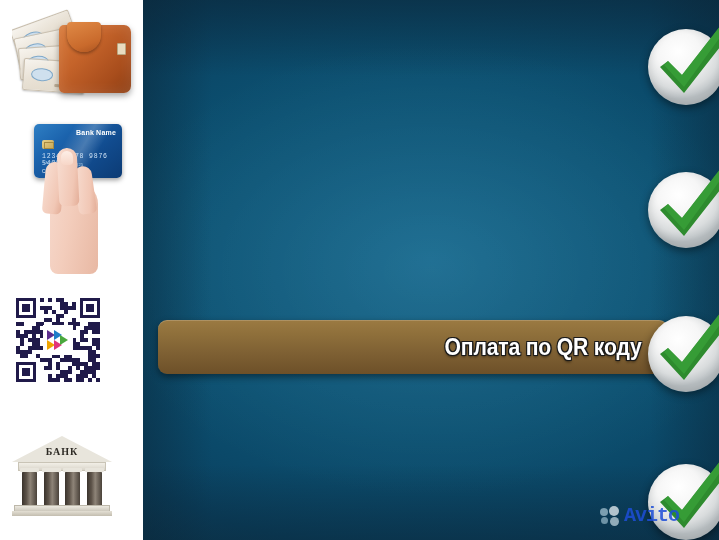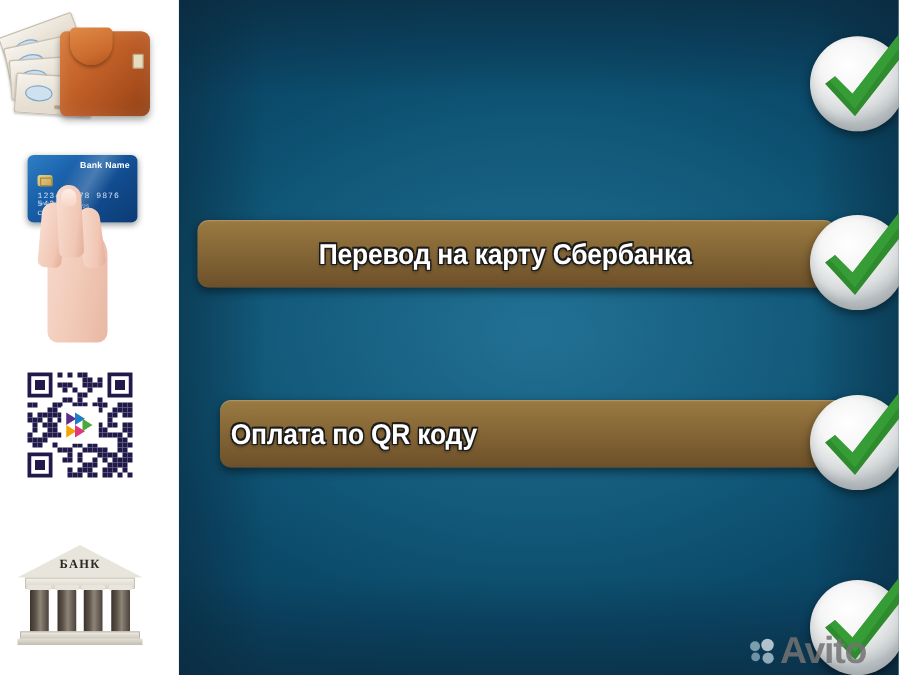--- a/index.html
+++ b/index.html
@@ -20,25 +20,24 @@
   .left-col {
     position: absolute;
     left: 0; top: 0;
     width: 143px; height: 540px;
     background: #ffffff;
     z-index: 5;
   }
 
   .thumb {
     position: absolute;
-    left: 0;
+    left: 12px;
     width: 128px;
     display: flex;
     align-items: center;
-    justify-content: center;
     overflow: hidden;
   }
   .thumb-wallet { top: 0;   height: 118px; }
   .thumb-card   { top: 112px; height: 170px; }
   .thumb-qr     { top: 282px; height: 115px; }
   .thumb-bank   { top: 410px; height: 130px; }
 
   
   .wallet-scene { position: relative; width: 126px; height: 92px; }
   .note {
@@ -264,21 +263,21 @@
     height:54px;
     background: linear-gradient(180deg,#9b7a42 0%,#8d6e3a 30%,#7e6033 62%,#6d5029 100%);
     border-radius:9px;
     box-shadow: 0 3px 7px rgba(0,0,0,.45), inset 0 1px 0 rgba(255,255,255,.18);
     display:flex;
     align-items:center;
     z-index:10;
   }
   .bar-1 { top:33px;  width:510px; justify-content:center; padding-right:18px;}
   .bar-2 { top:176px; width:510px; justify-content:center; padding-right:18px;}
-  .bar-3 { top:320px; width:510px; justify-content:flex-start; padding-right:18px;margin-left:18px;}
+  .bar-3 { top:320px; width:510px; justify-content:flex-end; padding-right:18px;}
   .bar-4 { top:470px; width:510px; justify-content:center; padding-right:22px;}
 
   .bar-label {
     font-family:"Liberation Sans", sans-serif;
     font-weight:bold;
     font-size:23px;
     color:#ffffff;
     white-space:nowrap;
     letter-spacing:-0.2px;
     transform: scaleX(.92);
@@ -321,38 +320,35 @@
     z-index:30;
     opacity:.85;
   }
   .avito-dots { position:relative; width:22px; height:20px; margin-right:2px; }
   .ad { position:absolute; border-radius:50%; background:#9fb7c4; }
   .ad1 { left:0px;  top:2px;  width:8px;  height:8px; background:#8fb0c0;}
   .ad2 { left:9px;  top:0px;  width:10px; height:10px; background:#cfdbe2;}
   .ad3 { left:1px;  top:11px; width:7px;  height:7px;  background:#7fa3b5;}
   .ad4 { left:10px; top:11px; width:9px;  height:9px;  background:#a8c0cc;}
   .avito-text {
-    font-family:Liberation Sans, sans-serif;
+    font-family:Liberation Mono, monospace;
     font-weight:bold;
-    font-size:30px;
-    color:#737373;
+    font-size:20px;
+    color:#1d4ed8;
     letter-spacing:-1px;
     line-height:1;
   }
 </style>
 </head>
 <body>
 
 <div class="poster">
 
   <div class="right-panel"></div>
 
-  <div class="bar bar-2">
-    <span class="bar-label">Перевод на карту Сбербанка</span>
-  </div>
   <div class="bar bar-3">
     <span class="bar-label">Оплата по QR коду</span>
   </div>
 
   <div class="check c1">
     <div class="check-disc"></div>
     <svg class="check-mark" viewBox="0 0 88 88">
       <path d="M20 44 L34 58 L76 4 L86 12 L36 76 L12 50 Z" fill="#2e8b2e"></path>
       <path d="M20 44 L34 58 L76 4 L81 8 L36 70 L16 48 Z" fill="#3aa23a" opacity=".75"></path>
     </svg>

